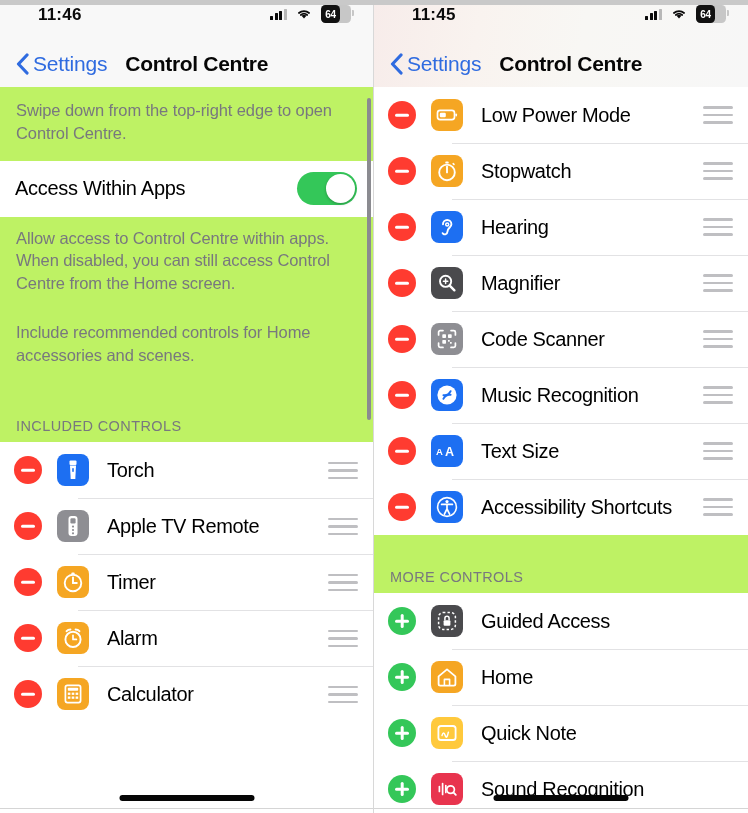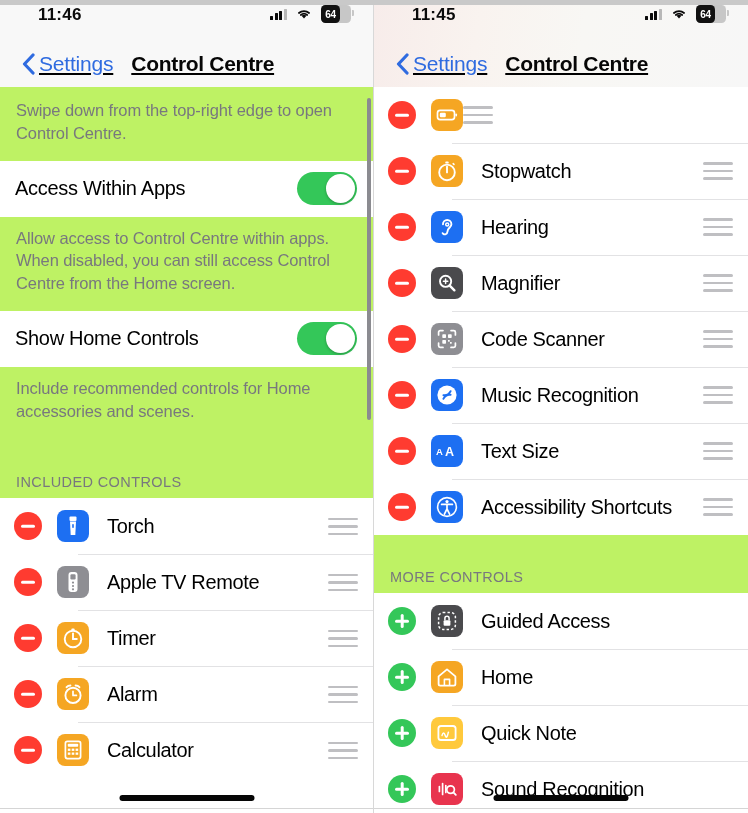--- a/index.html
+++ b/index.html
@@ -50,22 +50,22 @@
     display: flex; align-items: center; justify-content: center;
     font-size: 10px; font-weight: bold; color: #ffffff; letter-spacing: -.2px;
   }
   .batt-tip {
     position: absolute; right: -3px; top: 4.5px; width: 2px; height: 6px;
     background: #c7c7c7; border-radius: 0 1px 1px 0;
   }
 
   
   .navbar {
-    height: 46px; display: flex; align-items: center; padding: 0 0 0 22px;
-    gap: 2px; background: transparent; text-decoration: underline;
+    height: 46px; display: flex; align-items: center; padding: 0 0 0 16px;
+    gap: 2px; background: transparent;
   }
   .back {
     display: flex; align-items: center; gap: 4px; cursor: pointer; padding-right: 4px;
   }
   .chev { width: 13px; height: 22px; display: block; }
   .back-label { font-size: 21px; color: #2f6be0; letter-spacing: -.2px; }
   .nav-title {
     font-size: 21px; font-weight: bold; color: #060606; margin-left: 12px;
     letter-spacing: -.3px;
   }
@@ -198,26 +198,20 @@
       <div class="toggle-row">
         <span class="toggle-label">Access Within Apps</span>
         <span class="switch">
             <span class="knob"></span>
           </span>
       </div>
       <div class="gray">
         <div class="footnote">Allow access to Control Centre within apps. When disabled, you can still access Control Centre from the Home screen.</div>
       </div>
 
-      <div class="toggle-row">
-        <span class="toggle-label">Show Home Controls</span>
-        <span class="switch">
-            <span class="knob"></span>
-          </span>
-      </div>
       <div class="gray">
         <div class="footnote">Include recommended controls for Home accessories and scenes.</div>
         <div style="height:26px"></div>
         <div class="section-head">INCLUDED CONTROLS</div>
       </div>
 
       <div>
 
         <div class="ctrl-row">
           <span class="act remove">
@@ -374,20 +368,21 @@
           <span class="act remove">
               <span class="bar-h"></span>
             </span>
           <span class="appicon" style="background:#f5a623">
             <svg width="24" height="16" viewBox="0 0 24 16">
               <rect x="2.5" y="3.4" width="17" height="9.2" rx="2.6" stroke="#fff" stroke-width="1.7" fill="none"></rect>
               <rect x="4.8" y="5.7" width="6" height="4.6" rx="1.2" fill="#fff"></rect>
               <rect x="20.4" y="6.4" width="1.6" height="3.2" rx=".8" fill="#fff"></rect>
             </svg>
           </span>
+          <span class="ctrl-label">Low Power Mode</span>
           <span class="handle">
               <span></span>
               <span></span>
               <span></span>
             </span>
         </div>
 
         <div class="ctrl-row">
           <span class="act remove">
               <span class="bar-h"></span>

